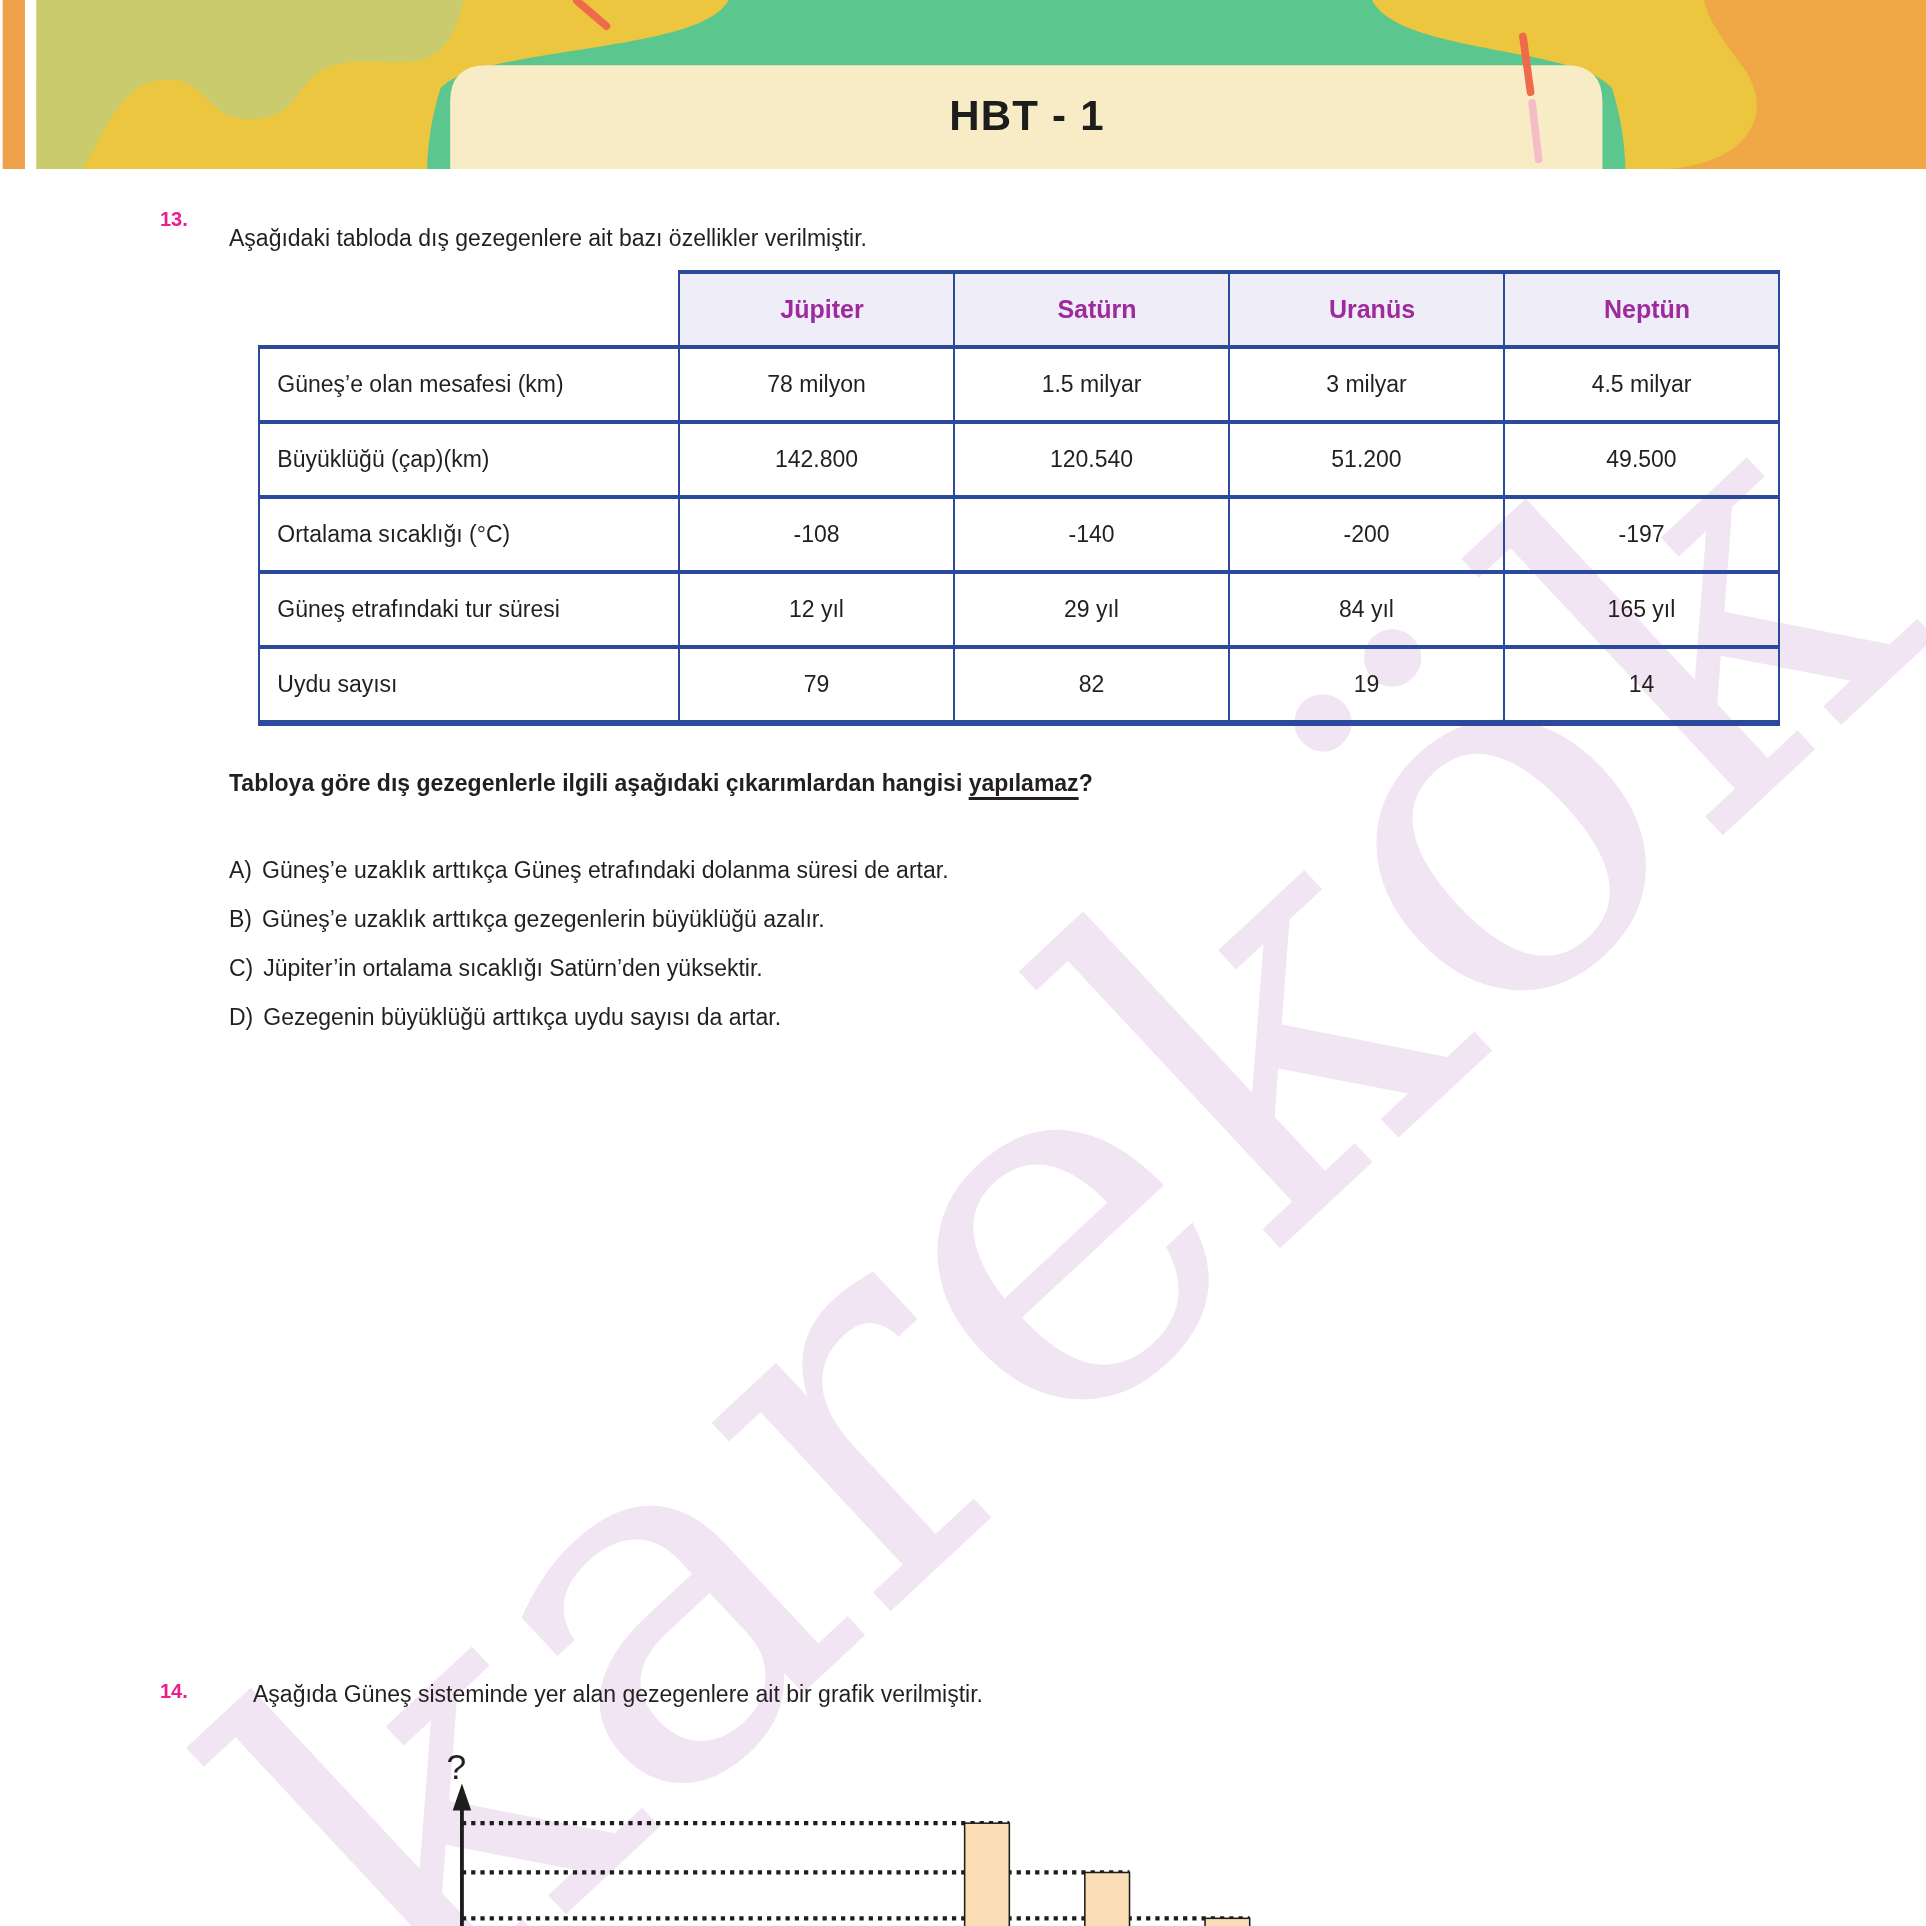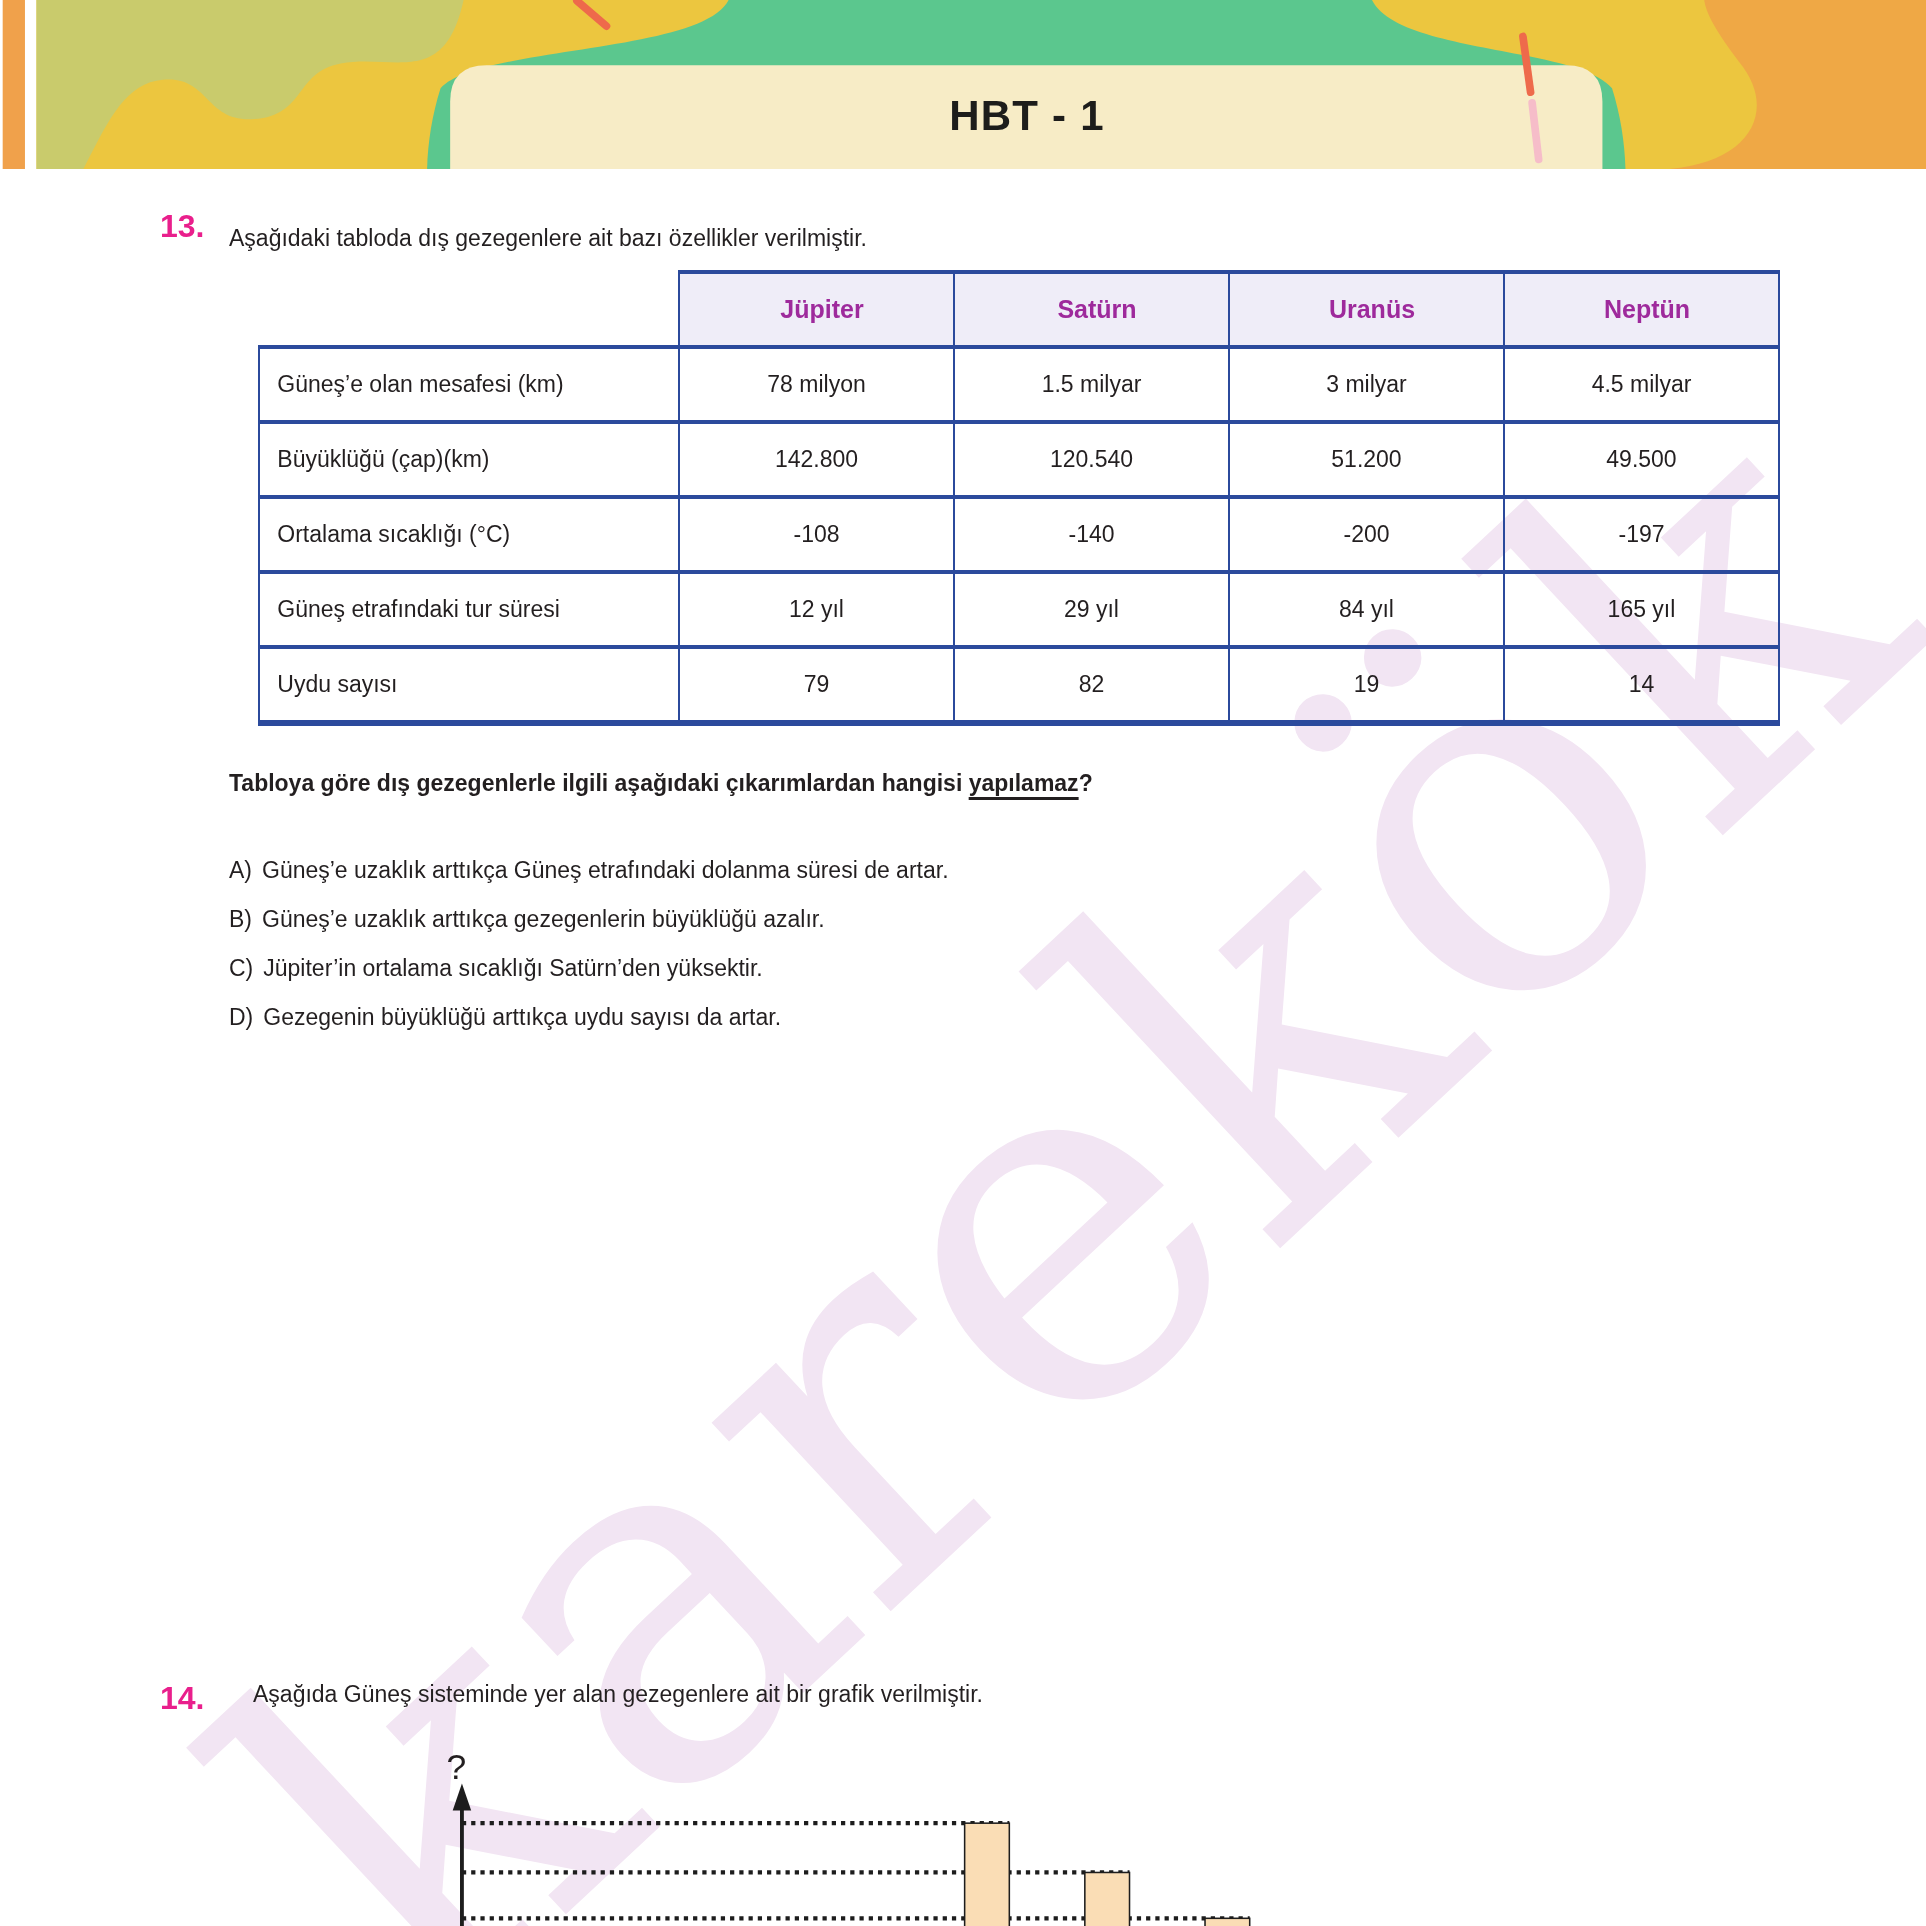--- a/index.html
+++ b/index.html
@@ -28,21 +28,21 @@
   .hbt-title{
     position:absolute;top:92px;left:449px;width:1156px;text-align:center;
     font-size:42px;font-weight:bold;color:#1d1d1b;letter-spacing:1.2px;
   }
   .watermark{
     position:absolute;left:146px;top:1726px;transform:rotate(-43deg);
     transform-origin:0 0;font-family:"DejaVu Serif",serif;font-size:501px;
     line-height:1;color:var(--watermark-color);white-space:nowrap;pointer-events:none;
   }
   .qline{position:absolute;font-size:23px;line-height:1.25;}
-  .qnum{position:absolute;font-weight:bold;font-size:32px;color:var(--accent-magenta);}
+  .qnum{position:absolute;font-weight:bold;font-size:20px;color:var(--accent-magenta);}
   .stem{position:absolute;font-size:23px;font-weight:bold;line-height:1.25;}
   .underlined{text-decoration:underline;text-decoration-thickness:2.7px;text-underline-offset:6.2px;margin-top:47px;}
   .option{position:absolute;font-size:23px;line-height:1.2;white-space:nowrap;}
   .option .letter{display:inline-block;margin-right:10px;}
 
   .qtable{border-collapse:collapse;table-layout:fixed;position:absolute;left:258px;top:270px;}
   .qtable th,.qtable td{
     border:2.3px solid var(--table-border);
     border-top-width:4.6px;border-bottom-width:4.6px;
     font-size:23px;color:var(--ink);background:transparent;

